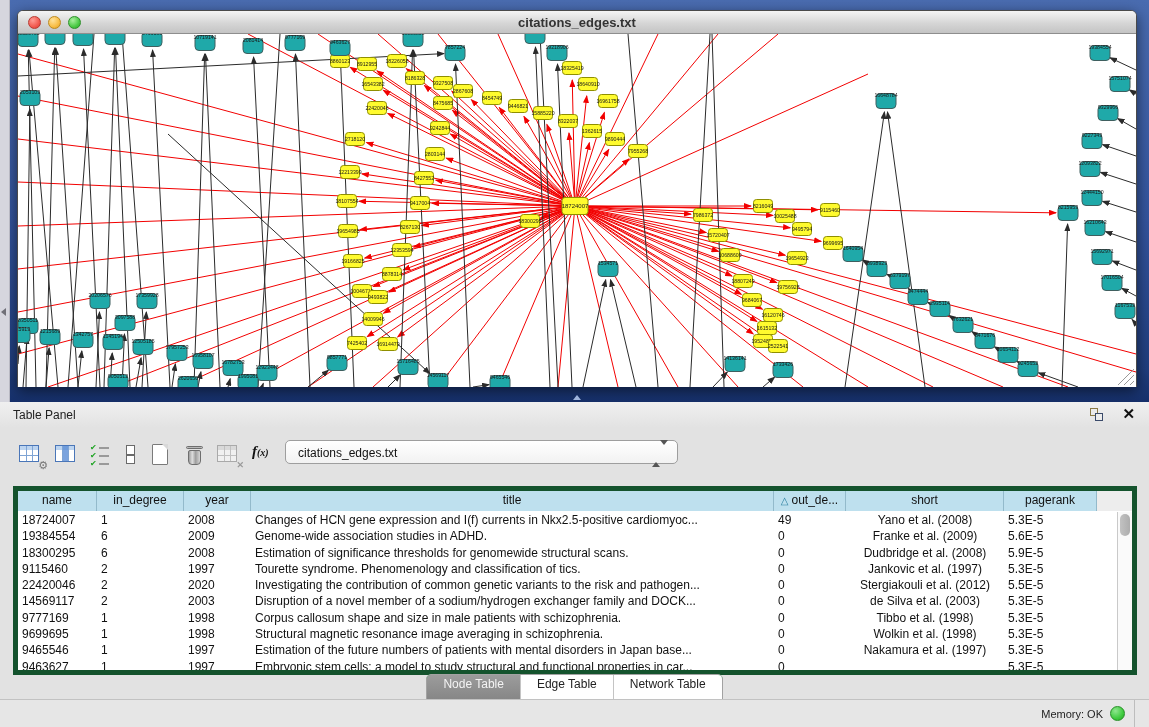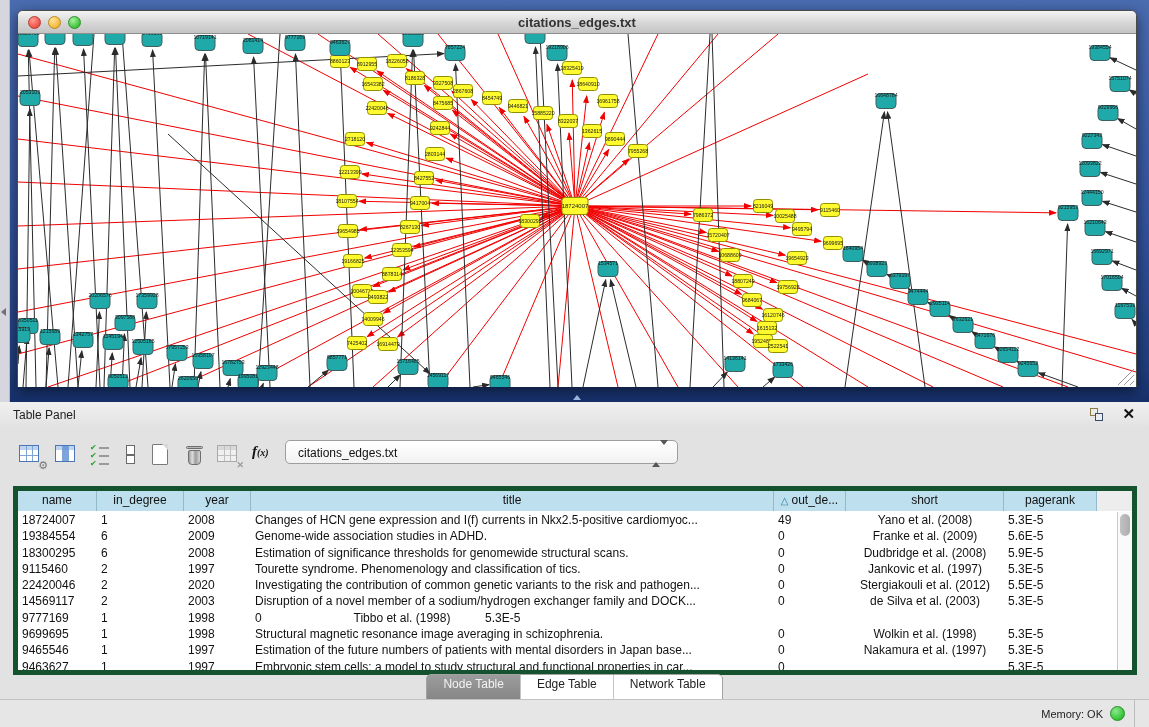--- a/index.html
+++ b/index.html
@@ -633,20 +633,21 @@
             <div class="td" style="width: 67px; text-align: left;">2003</div>
             <div class="td" style="width: 523px; text-align: left;">Disruption of a novel member of a sodium/hydrogen exchanger family and DOCK...</div>
             <div class="td" style="width: 72px; text-align: left;">0</div>
             <div class="td" style="width: 158px; text-align: center;">de Silva et al. (2003)</div>
             <div class="td" style="width: 93px; text-align: left;">5.3E-5</div>
           </div>
           <div class="trow">
             <div class="td" style="width: 79px; text-align: left;">9777169</div>
             <div class="td" style="width: 87px; text-align: left;">1</div>
             <div class="td" style="width: 67px; text-align: left;">1998</div>
+            <div class="td" style="width: 523px; text-align: left;">Corpus callosum shape and size in male patients with schizophrenia.</div>
             <div class="td" style="width: 72px; text-align: left;">0</div>
             <div class="td" style="width: 158px; text-align: center;">Tibbo et al. (1998)</div>
             <div class="td" style="width: 93px; text-align: left;">5.3E-5</div>
           </div>
           <div class="trow">
             <div class="td" style="width: 79px; text-align: left;">9699695</div>
             <div class="td" style="width: 87px; text-align: left;">1</div>
             <div class="td" style="width: 67px; text-align: left;">1998</div>
             <div class="td" style="width: 523px; text-align: left;">Structural magnetic resonance image averaging in schizophrenia.</div>
             <div class="td" style="width: 72px; text-align: left;">0</div>

